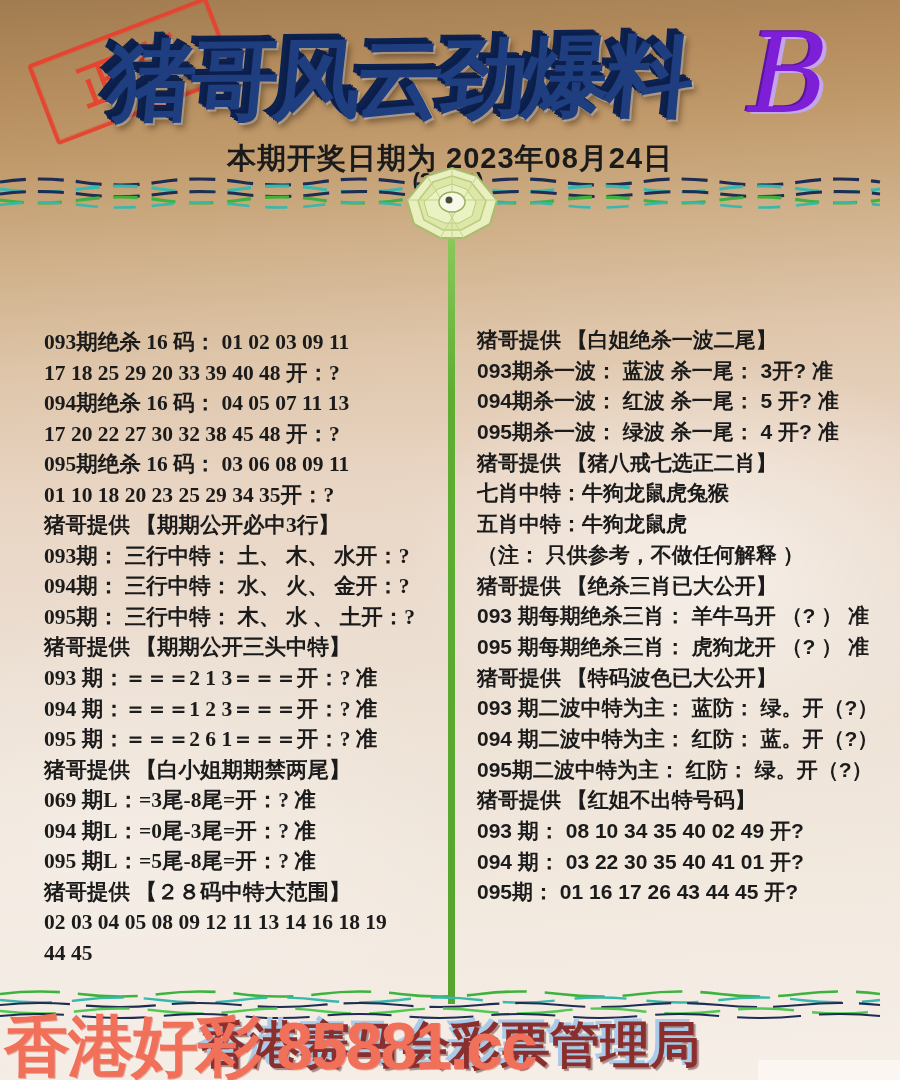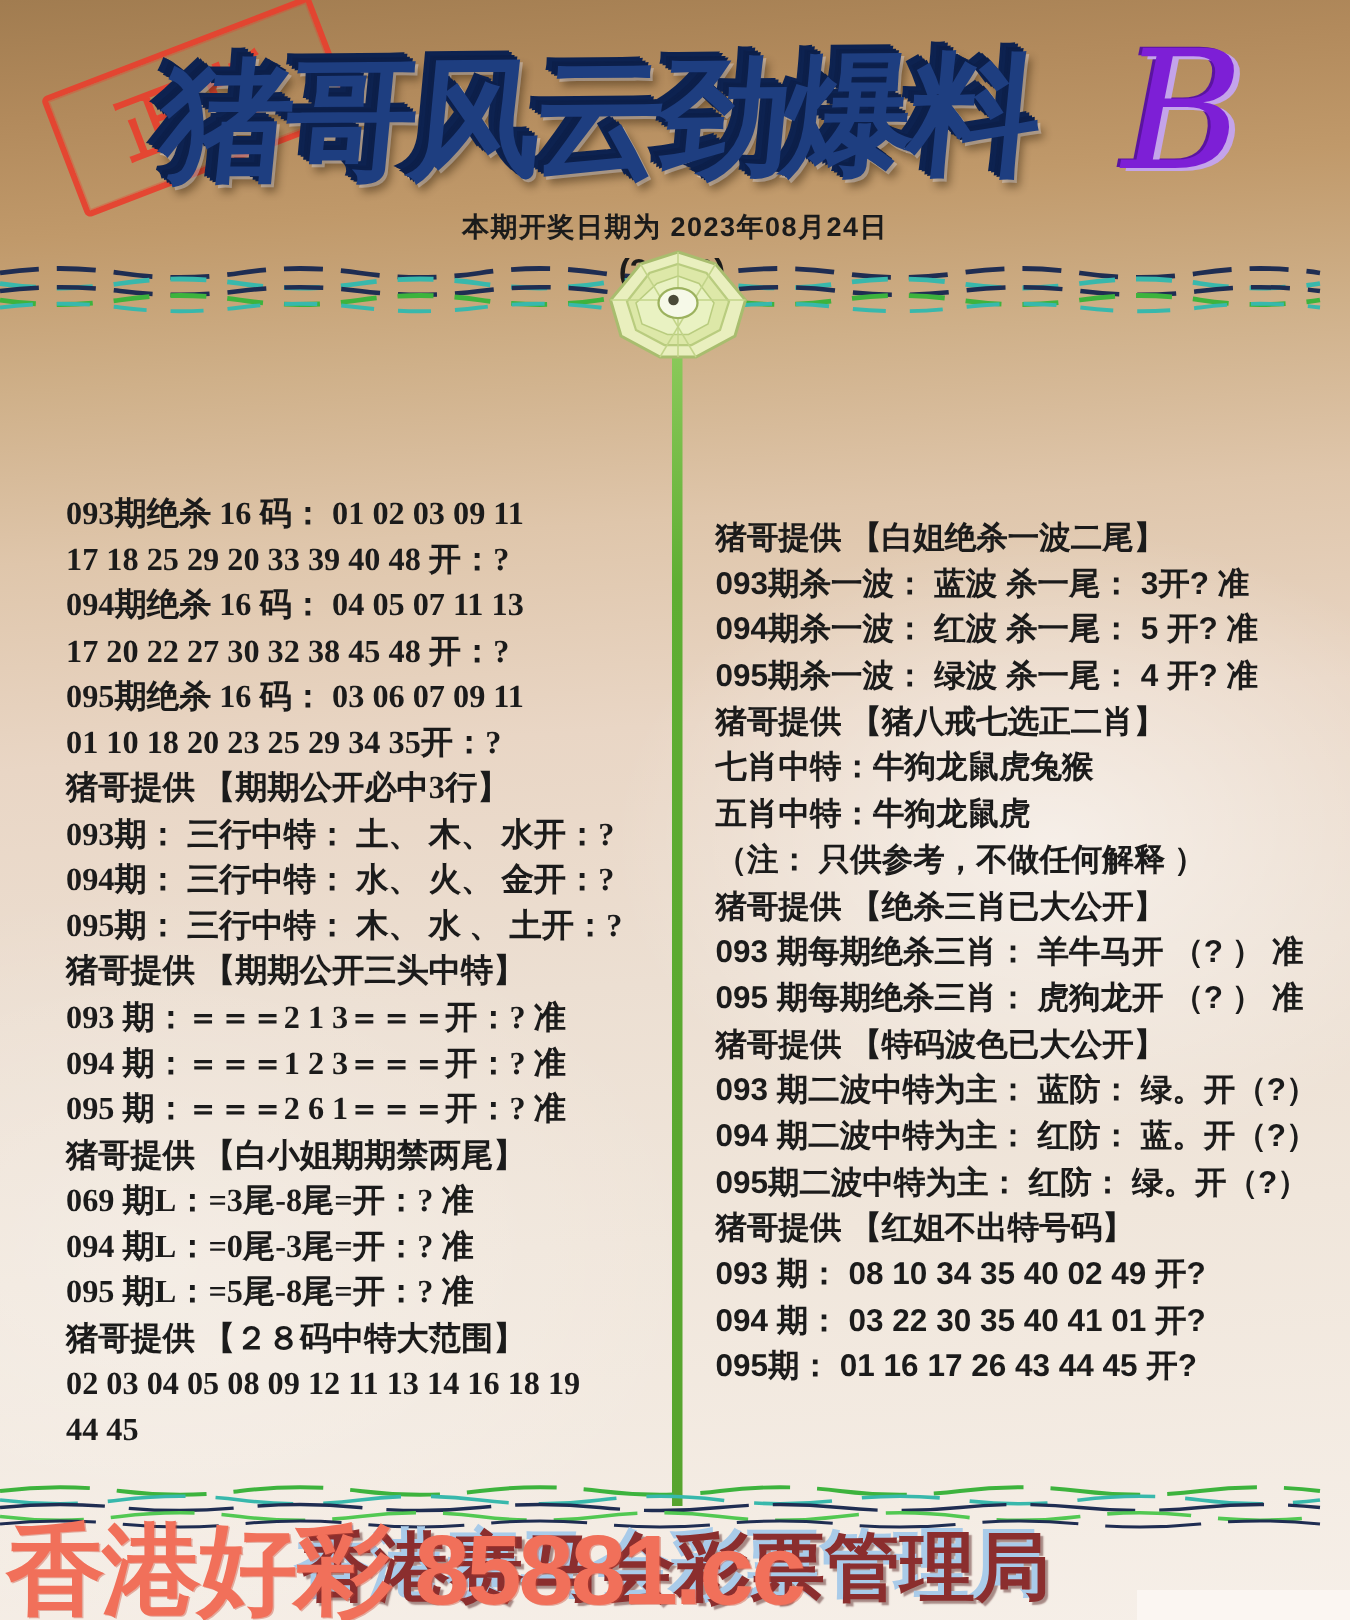--- a/index.html
+++ b/index.html
@@ -31,34 +31,34 @@
       -2px -2px 0 #0c1f4a,-4px -3px 0 #0c1f4a,-6px -5px 0 #0d2250,-8px -6px 0 #0d2250,
       2px 2px 0 rgba(230,235,255,.35),4px 5px 6px rgba(40,25,5,.45);
   }
   .letter-b{
     position:absolute;left:748px;top:10px;
     font-family:"DejaVu Serif","Liberation Serif",serif;font-style:italic;
     font-size:110px;font-weight:400;color:#7d1fd6;
     text-shadow:4px 2px 0 #c4a4ea,-2px -1px 0 #5a14a0;
   }
   .date-line{position:absolute;left:0;top:139px;width:900px;text-align:center;
-    font-size:18px;font-weight:700;letter-spacing:1px;}
+    font-size:29px;font-weight:700;letter-spacing:1px;}
   .time-line{position:absolute;left:0;top:168px;width:896px;text-align:center;
     font-size:22px;font-weight:700;}
   
   .wave-top{position:absolute;left:0;top:172px;z-index:1;}
   .wave-bottom{position:absolute;left:0;top:986px;z-index:1;}
   .medallion{position:absolute;left:402px;top:166px;z-index:2;}
   .stem{position:absolute;left:448px;top:236px;width:7px;height:768px;z-index:1;
     background:linear-gradient(180deg,#8ac95a,#5fae33 20%,#57a42e);}
   
   .col{position:absolute;z-index:2;font-weight:700;white-space:nowrap;}
   .col-left{left:44px;top:327px;font-size:21.5px;font-family:Liberation Serif, serif;}
   .col-left .ln{line-height:30.55px;height:30.55px;}
-  .col-right{left:477px;top:344px;font-size:21px;}
+  .col-right{left:477px;top:325px;font-size:21px;}
   .col-right .ln{line-height:30.7px;height:30.7px;}
   
   .authority{
     position:absolute;left:0;top:1012px;width:900px;text-align:center;z-index:3;
     font-size:50px;font-weight:700;color:#8b2e2e;letter-spacing:0;
     text-shadow:-4px -3px 0 #a9cbe9,2px 2px 1px rgba(70,15,15,.45);
   }
   .site{
     position:absolute;left:4px;top:1002px;z-index:4;white-space:nowrap;
     font-size:66px;font-weight:700;color:#f1705a;letter-spacing:-2px;
@@ -102,21 +102,21 @@
     <circle cx="47" cy="34" r="3.5" fill="#4a4a38"></circle>
   </svg>
 
   <div class="stem"></div>
 
   <div class="col col-left">
     <div class="ln">093期绝杀 16 码：  01 02 03 09 11</div>
     <div class="ln">17 18 25 29 20 33 39 40 48 开：?</div>
     <div class="ln">094期绝杀 16 码：  04 05 07 11 13</div>
     <div class="ln">17 20 22 27 30 32 38 45 48 开：?</div>
-    <div class="ln">095期绝杀 16 码：  03 06 07 09 11</div>
+    <div class="ln">095期绝杀 16 码：  03 06 08 09 11</div>
     <div class="ln">01 10 18 20 23 25 29 34 35开：?</div>
     <div class="ln">猪哥提供 【期期公开必中3行】</div>
     <div class="ln">093期： 三行中特： 土、 木、 水开：?</div>
     <div class="ln">094期： 三行中特： 水、 火、 金开：?</div>
     <div class="ln">095期： 三行中特： 木、 水 、 土开：?</div>
     <div class="ln">猪哥提供 【期期公开三头中特】</div>
     <div class="ln">093 期：＝＝＝2 1 3＝＝＝开：? 准</div>
     <div class="ln">094 期：＝＝＝1 2 3＝＝＝开：? 准</div>
     <div class="ln">095 期：＝＝＝2 6 1＝＝＝开：? 准</div>
     <div class="ln">猪哥提供 【白小姐期期禁两尾】</div>

